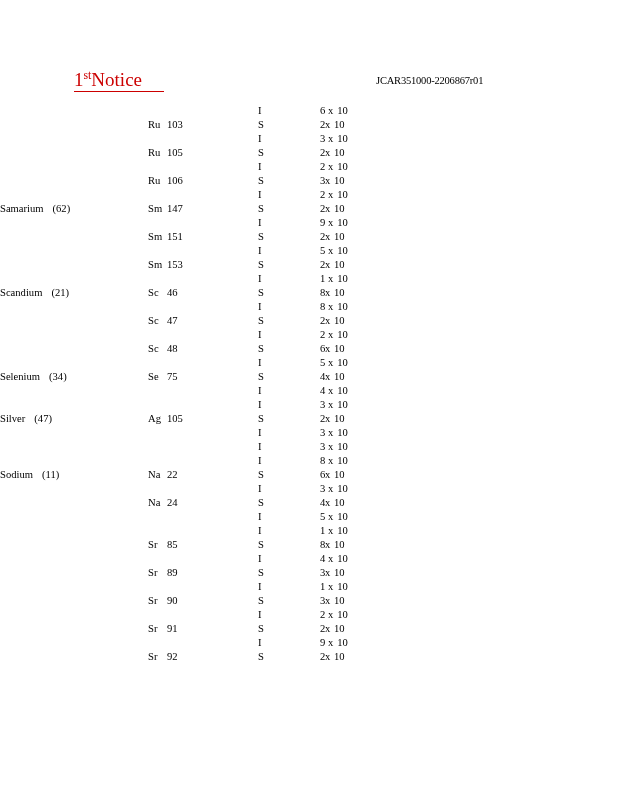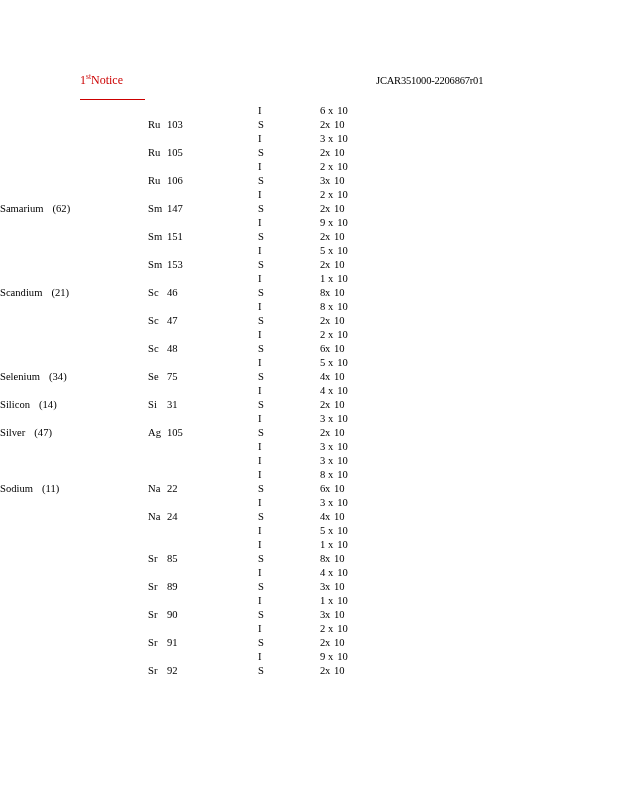--- a/index.html
+++ b/index.html
@@ -25,29 +25,29 @@
   
   .header {
     position: absolute;
     top: 70px;
     left: 0;
     width: 100%;
     height: 26px;
   }
   .doc-title {
     position: absolute;
-    left: 80px;
+    left: 74px;
     top: 0;
     color: #cc0000;
-    font-size: 12px;
+    font-size: 19px;
     line-height: 20px;
     white-space: nowrap;
     border-bottom: 1.6px solid #cc0000;
     padding-right: 22px;
-    padding-bottom: 9px;
+    padding-bottom: 1px;
   }
   .doc-title sup {
     font-size: 0.62em;
     vertical-align: super;
     line-height: 0;
   }
   .doc-id {
     position: absolute;
     left: 376px;
     top: 4px;
@@ -256,26 +256,20 @@
           <td class="cell-form">S</td>
           <td class="cell-value tight"><span class="coef">4x</span><span class="base">10</span></td>
         </tr>
         <tr>
           <td class="cell-element"><span class="el-name"></span><span class="el-z"></span></td>
           <td class="cell-nuclide"><span class="nuc-sym"></span><span class="nuc-mass"></span></td>
           <td class="cell-form">I</td>
           <td class="cell-value"><span class="coef">4 x</span><span class="base">10</span></td>
         </tr>
         <tr>
-          <td class="cell-element"><span class="el-name">Silicon</span><span class="el-z">(14)</span></td>
-          <td class="cell-nuclide"><span class="nuc-sym">Si</span><span class="nuc-mass">31</span></td>
-          <td class="cell-form">S</td>
-          <td class="cell-value tight"><span class="coef">2x</span><span class="base">10</span></td>
-        </tr>
-        <tr>
           <td class="cell-element"><span class="el-name"></span><span class="el-z"></span></td>
           <td class="cell-nuclide"><span class="nuc-sym"></span><span class="nuc-mass"></span></td>
           <td class="cell-form">I</td>
           <td class="cell-value"><span class="coef">3 x</span><span class="base">10</span></td>
         </tr>
         <tr>
           <td class="cell-element"><span class="el-name">Silver</span><span class="el-z">(47)</span></td>
           <td class="cell-nuclide"><span class="nuc-sym">Ag</span><span class="nuc-mass">105</span></td>
           <td class="cell-form">S</td>
           <td class="cell-value tight"><span class="coef">2x</span><span class="base">10</span></td>

